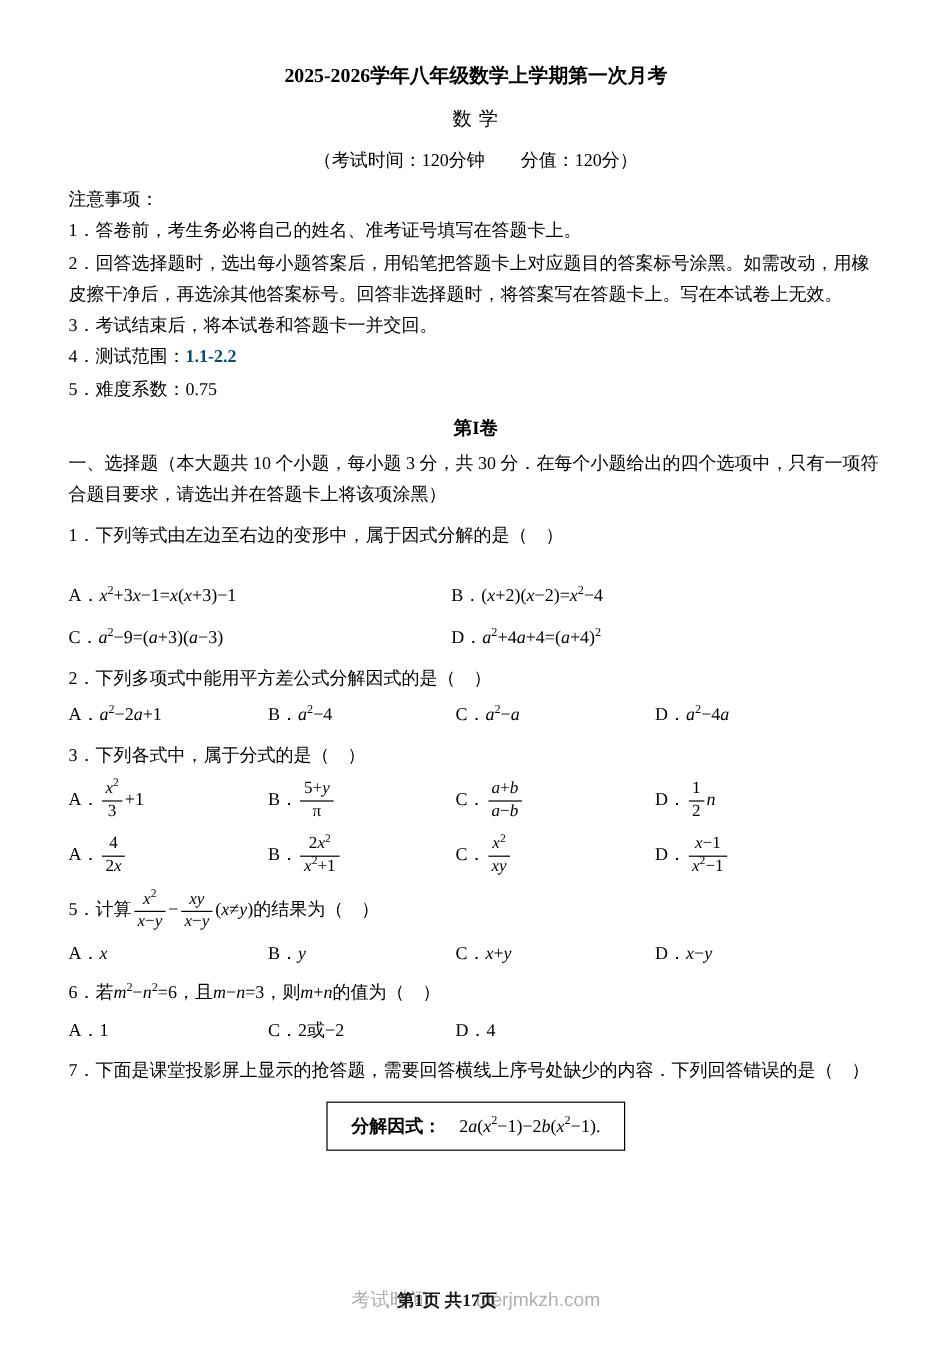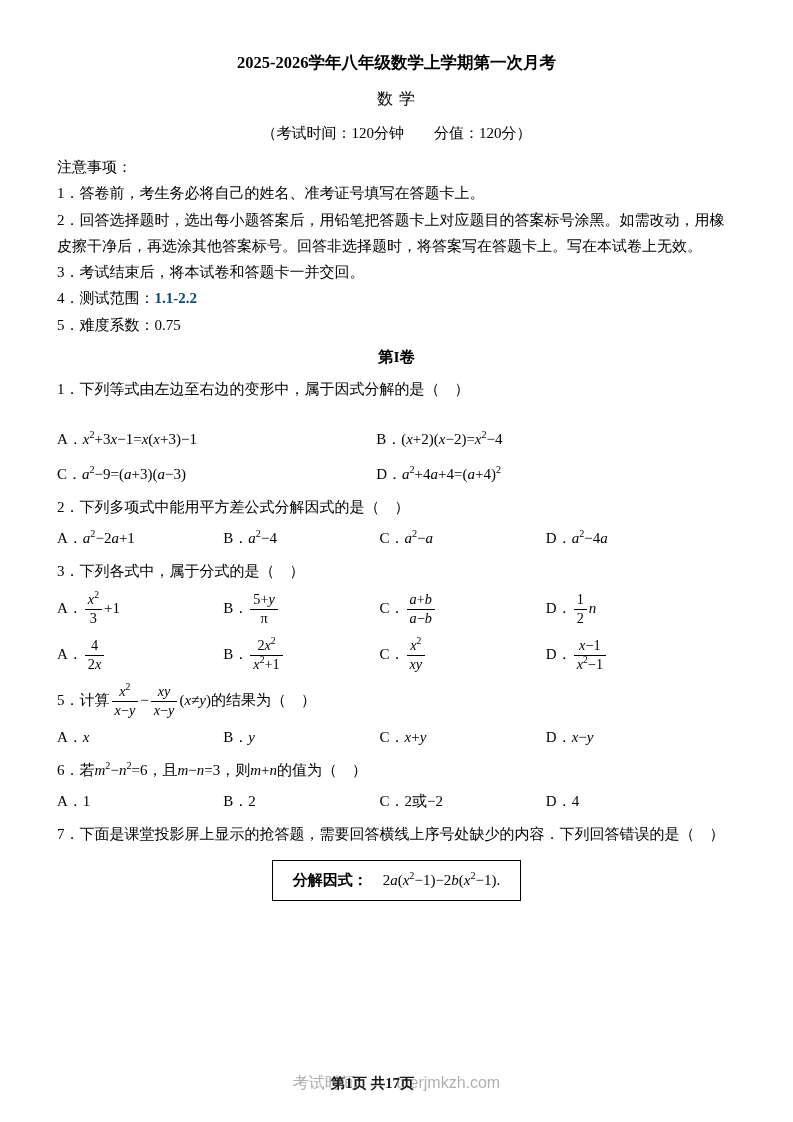--- a/index.html
+++ b/index.html
@@ -49,20 +49,21 @@
     <p class="notice">注意事项：</p>
     <p class="notice">1．答卷前，考生务必将自己的姓名、准考证号填写在答题卡上。</p>
     <p class="notice">2．回答选择题时，选出每小题答案后，用铅笔把答题卡上对应题目的答案标号涂黑。如需改动，用橡皮擦干净后，再选涂其他答案标号。回答非选择题时，将答案写在答题卡上。写在本试卷上无效。</p>
     <p class="notice">3．考试结束后，将本试卷和答题卡一并交回。</p>
     <p class="notice"><span>4．测试范围：</span><span class="red">1.1-2.2</span></p>
     <p class="notice"><span>5．难度系数：</span><span>0.75</span></p>
   </div>
 
   <div class="part-title">第I卷</div>
 
+  <div class="section-title">一、选择题（本大题共 10 个小题，每小题 3 分，共 30 分．在每个小题给出的四个选项中，只有一项符合题目要求，请选出并在答题卡上将该项涂黑）</div>
 
   <div class="question">
     <div class="stem">1．下列等式由左边至右边的变形中，属于因式分解的是（　）</div>
     <div class="options-2">
       <div class="option">A．<i>x</i><sup>2</sup>+3<i>x</i>−1=<i>x</i>(<i>x</i>+3)−1</div>
       <div class="option">B．(<i>x</i>+2)(<i>x</i>−2)=<i>x</i><sup>2</sup>−4</div>
       <div class="option">C．<i>a</i><sup>2</sup>−9=(<i>a</i>+3)(<i>a</i>−3)</div>
       <div class="option">D．<i>a</i><sup>2</sup>+4<i>a</i>+4=(<i>a</i>+4)<sup>2</sup></div>
     </div>
   </div>
@@ -103,21 +104,20 @@
       <div class="option">B．<i>y</i></div>
       <div class="option">C．<i>x</i>+<i>y</i></div>
       <div class="option">D．<i>x</i>−<i>y</i></div>
     </div>
   </div>
 
   <div class="question">
     <div class="stem">6．若<i>m</i><sup>2</sup>−<i>n</i><sup>2</sup>=6，且<i>m</i>−<i>n</i>=3，则<i>m</i>+<i>n</i>的值为（　）</div>
     <div class="options-4">
       <div class="option">A．1</div>
-      <div class="option">B．2</div>
       <div class="option">C．2或−2</div>
       <div class="option">D．4</div>
     </div>
   </div>
 
   <div class="question">
     <div class="stem">7．下面是课堂投影屏上显示的抢答题，需要回答横线上序号处缺少的内容．下列回答错误的是（　）</div>
     <div class="q7-box-wrap">
       <div class="q7-box">
         <b>分解因式：</b><span>　2<i>a</i>(<i>x</i><sup>2</sup>−1)−2<i>b</i>(<i>x</i><sup>2</sup>−1).</span>

